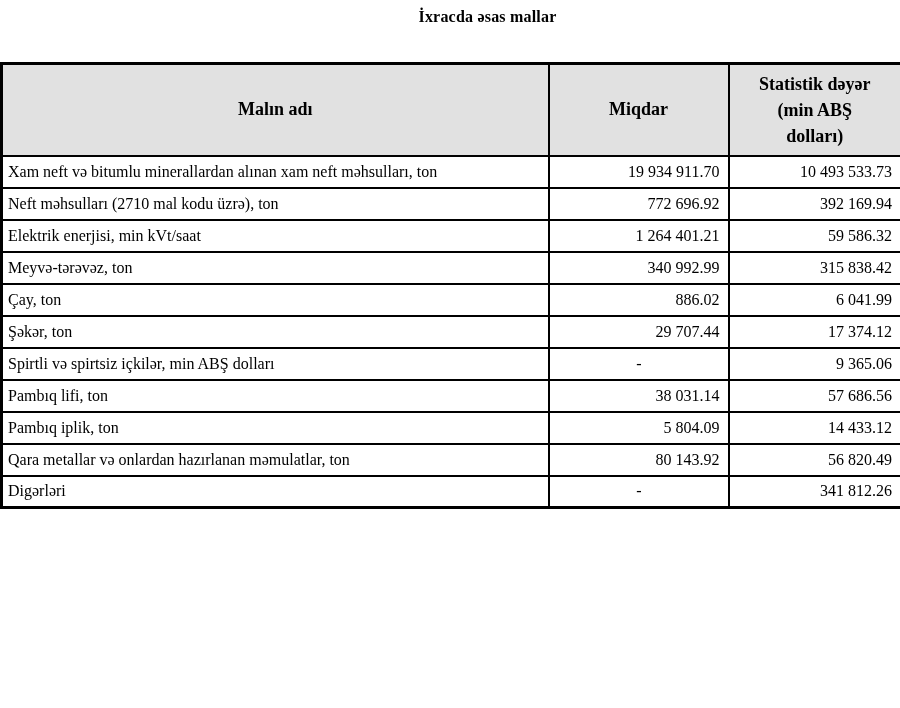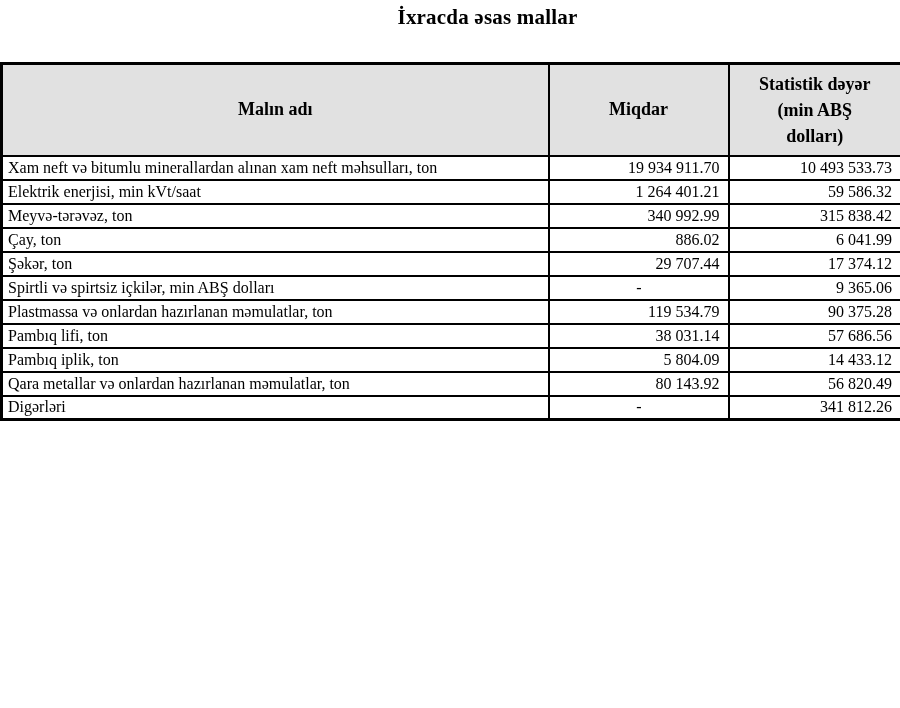--- a/index.html
+++ b/index.html
@@ -12,41 +12,41 @@
   html,body{margin:0;padding:0;}
   body{
     width:900px;height:708px;overflow:hidden;
     background:var(--page-bg);color:#000;
     font-family:"Liberation Serif","DejaVu Serif",serif;
   }
   .title{
     margin-top:2px;
     padding-left:75px;           
     text-align:center;
-    font-size:21px;font-weight:bold;line-height:30px;
+    font-size:16px;font-weight:bold;line-height:30px;
     letter-spacing:0.2px;
   }
   table.export{
     width:900px;margin-top:30px;
     border-collapse:collapse;table-layout:fixed;
     border:3px solid var(--border-c);
   }
   .export th,.export td{
     border:2px solid var(--border-c);
     overflow:hidden;
   }
   .export thead th{
     background:var(--header-bg);
     height:92px;vertical-align:middle;text-align:center;
     font-size:18px;font-weight:bold;
   }
   .export thead th.value-head{
     white-space:pre-line;line-height:26px;
   }
-  .export tbody tr{height:24px;background:#ffffff;}
+  .export tbody tr{height:32px;background:#ffffff;}
   .export tbody tr.total{
     height:37px;background:var(--total-bg);
     font-weight:bold;
   }
   .export tbody tr.total td{font-size:17px;}
   .export td{font-size:16px;vertical-align:middle;}
   .export td.name{text-align:left;padding-left:5px;white-space:nowrap;}
   .export tr.total td.name{padding-left:22px;}
   .export td.num{text-align:right;padding-right:8px;white-space:nowrap;}
   .export td.dash{text-align:center;padding-right:0;}
@@ -71,20 +71,25 @@
 dolları)</th>
     </tr>
   </thead>
   <tbody>
   <tr>
         <td class="name">Xam neft və bitumlu minerallardan alınan xam neft məhsulları, ton</td>
         <td class="num">19 934 911.70</td>
         <td class="num">10 493 533.73</td>
       </tr>
       <tr>
+        <td class="name">Neft məhsulları (2710 mal kodu üzrə), ton</td>
+        <td class="num">772 696.92</td>
+        <td class="num">392 169.94</td>
+      </tr>
+      <tr>
         <td class="name">Elektrik enerjisi, min kVt/saat</td>
         <td class="num">1 264 401.21</td>
         <td class="num">59 586.32</td>
       </tr>
       <tr>
         <td class="name">Meyvə-tərəvəz, ton</td>
         <td class="num">340 992.99</td>
         <td class="num">315 838.42</td>
       </tr>
       <tr>
@@ -96,25 +101,20 @@
         <td class="name">Şəkər, ton</td>
         <td class="num">29 707.44</td>
         <td class="num">17 374.12</td>
       </tr>
       <tr>
         <td class="name">Spirtli və spirtsiz içkilər, min ABŞ dolları</td>
         <td class="num dash">-</td>
         <td class="num">9 365.06</td>
       </tr>
       <tr>
-        <td class="name">Plastmassa və onlardan hazırlanan məmulatlar, ton</td>
-        <td class="num">119 534.79</td>
-        <td class="num">90 375.28</td>
-      </tr>
-      <tr>
         <td class="name">Pambıq lifi, ton</td>
         <td class="num">38 031.14</td>
         <td class="num">57 686.56</td>
       </tr>
       <tr>
         <td class="name">Pambıq iplik, ton</td>
         <td class="num">5 804.09</td>
         <td class="num">14 433.12</td>
       </tr>
       <tr>

